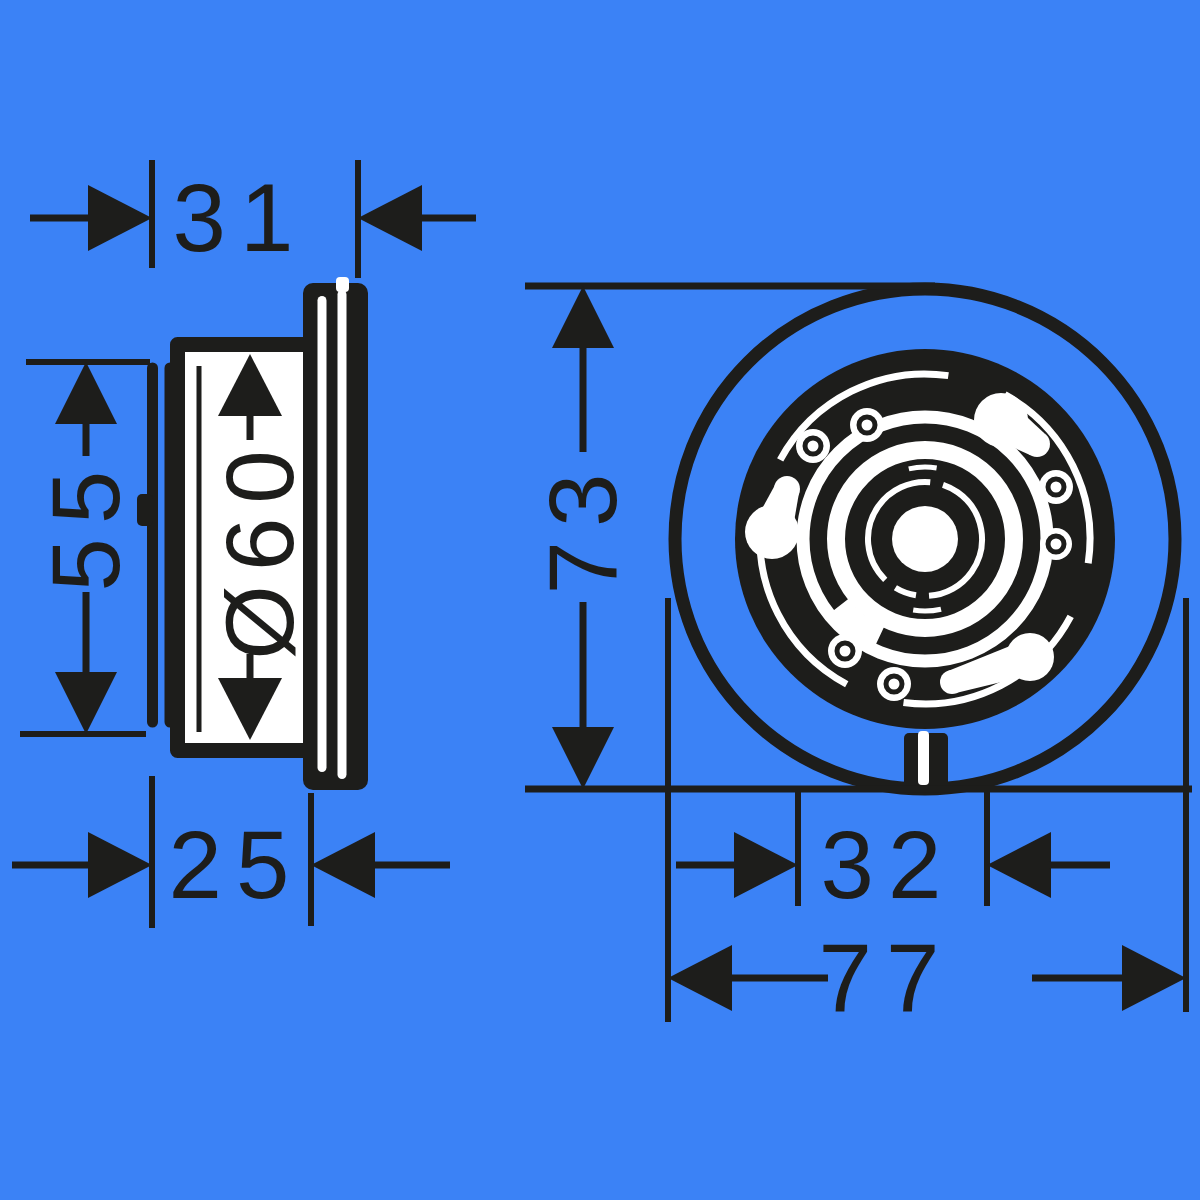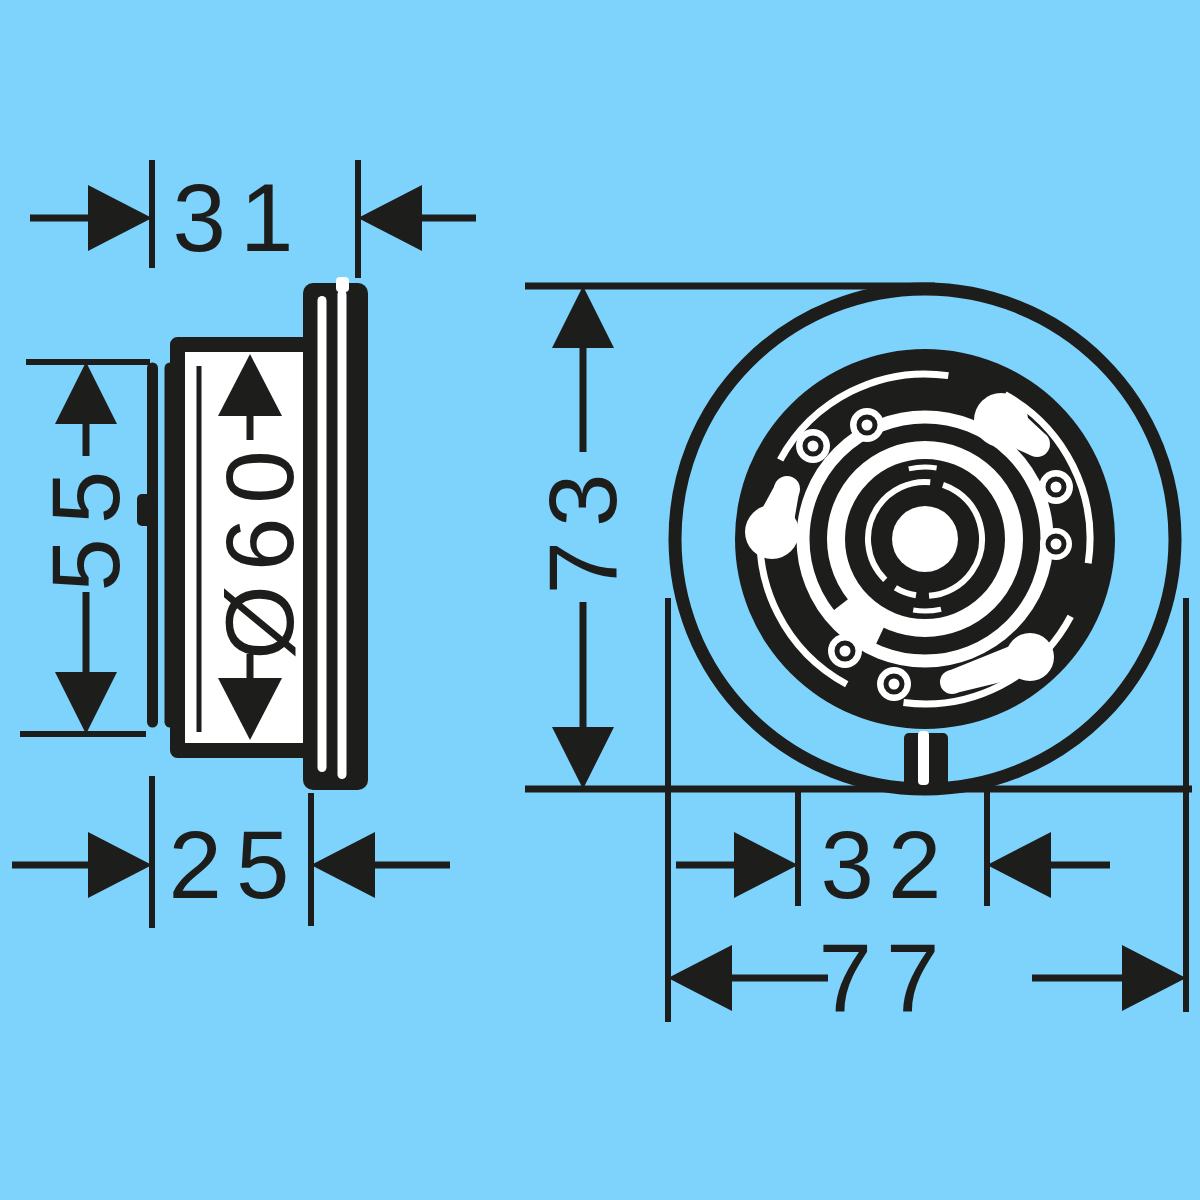--- a/index.html
+++ b/index.html
@@ -1,16 +1,16 @@
 <!DOCTYPE html>
 <html><head>
 <meta charset="utf-8">
 <style>
   html,body{margin:0;padding:0;background:#ffffff;}
-  .stage{position:relative;width:1200px;height:1200px;background:#7dd3fc;overflow:hidden;}
+  .stage{position:relative;width:1200px;height:1200px;background:#3b82f6;overflow:hidden;}
   svg{display:block;}
   text{font-family:"Liberation Sans","DejaVu Sans",sans-serif;font-weight:400;}
   .dimtxt{font-size:96px;letter-spacing:14px;fill:#1d1d1b;}
 </style>
 </head>
 <body>
 
 <div class="stage">
 <svg width="1200" height="1200" viewBox="0 0 1200 1200">
 

